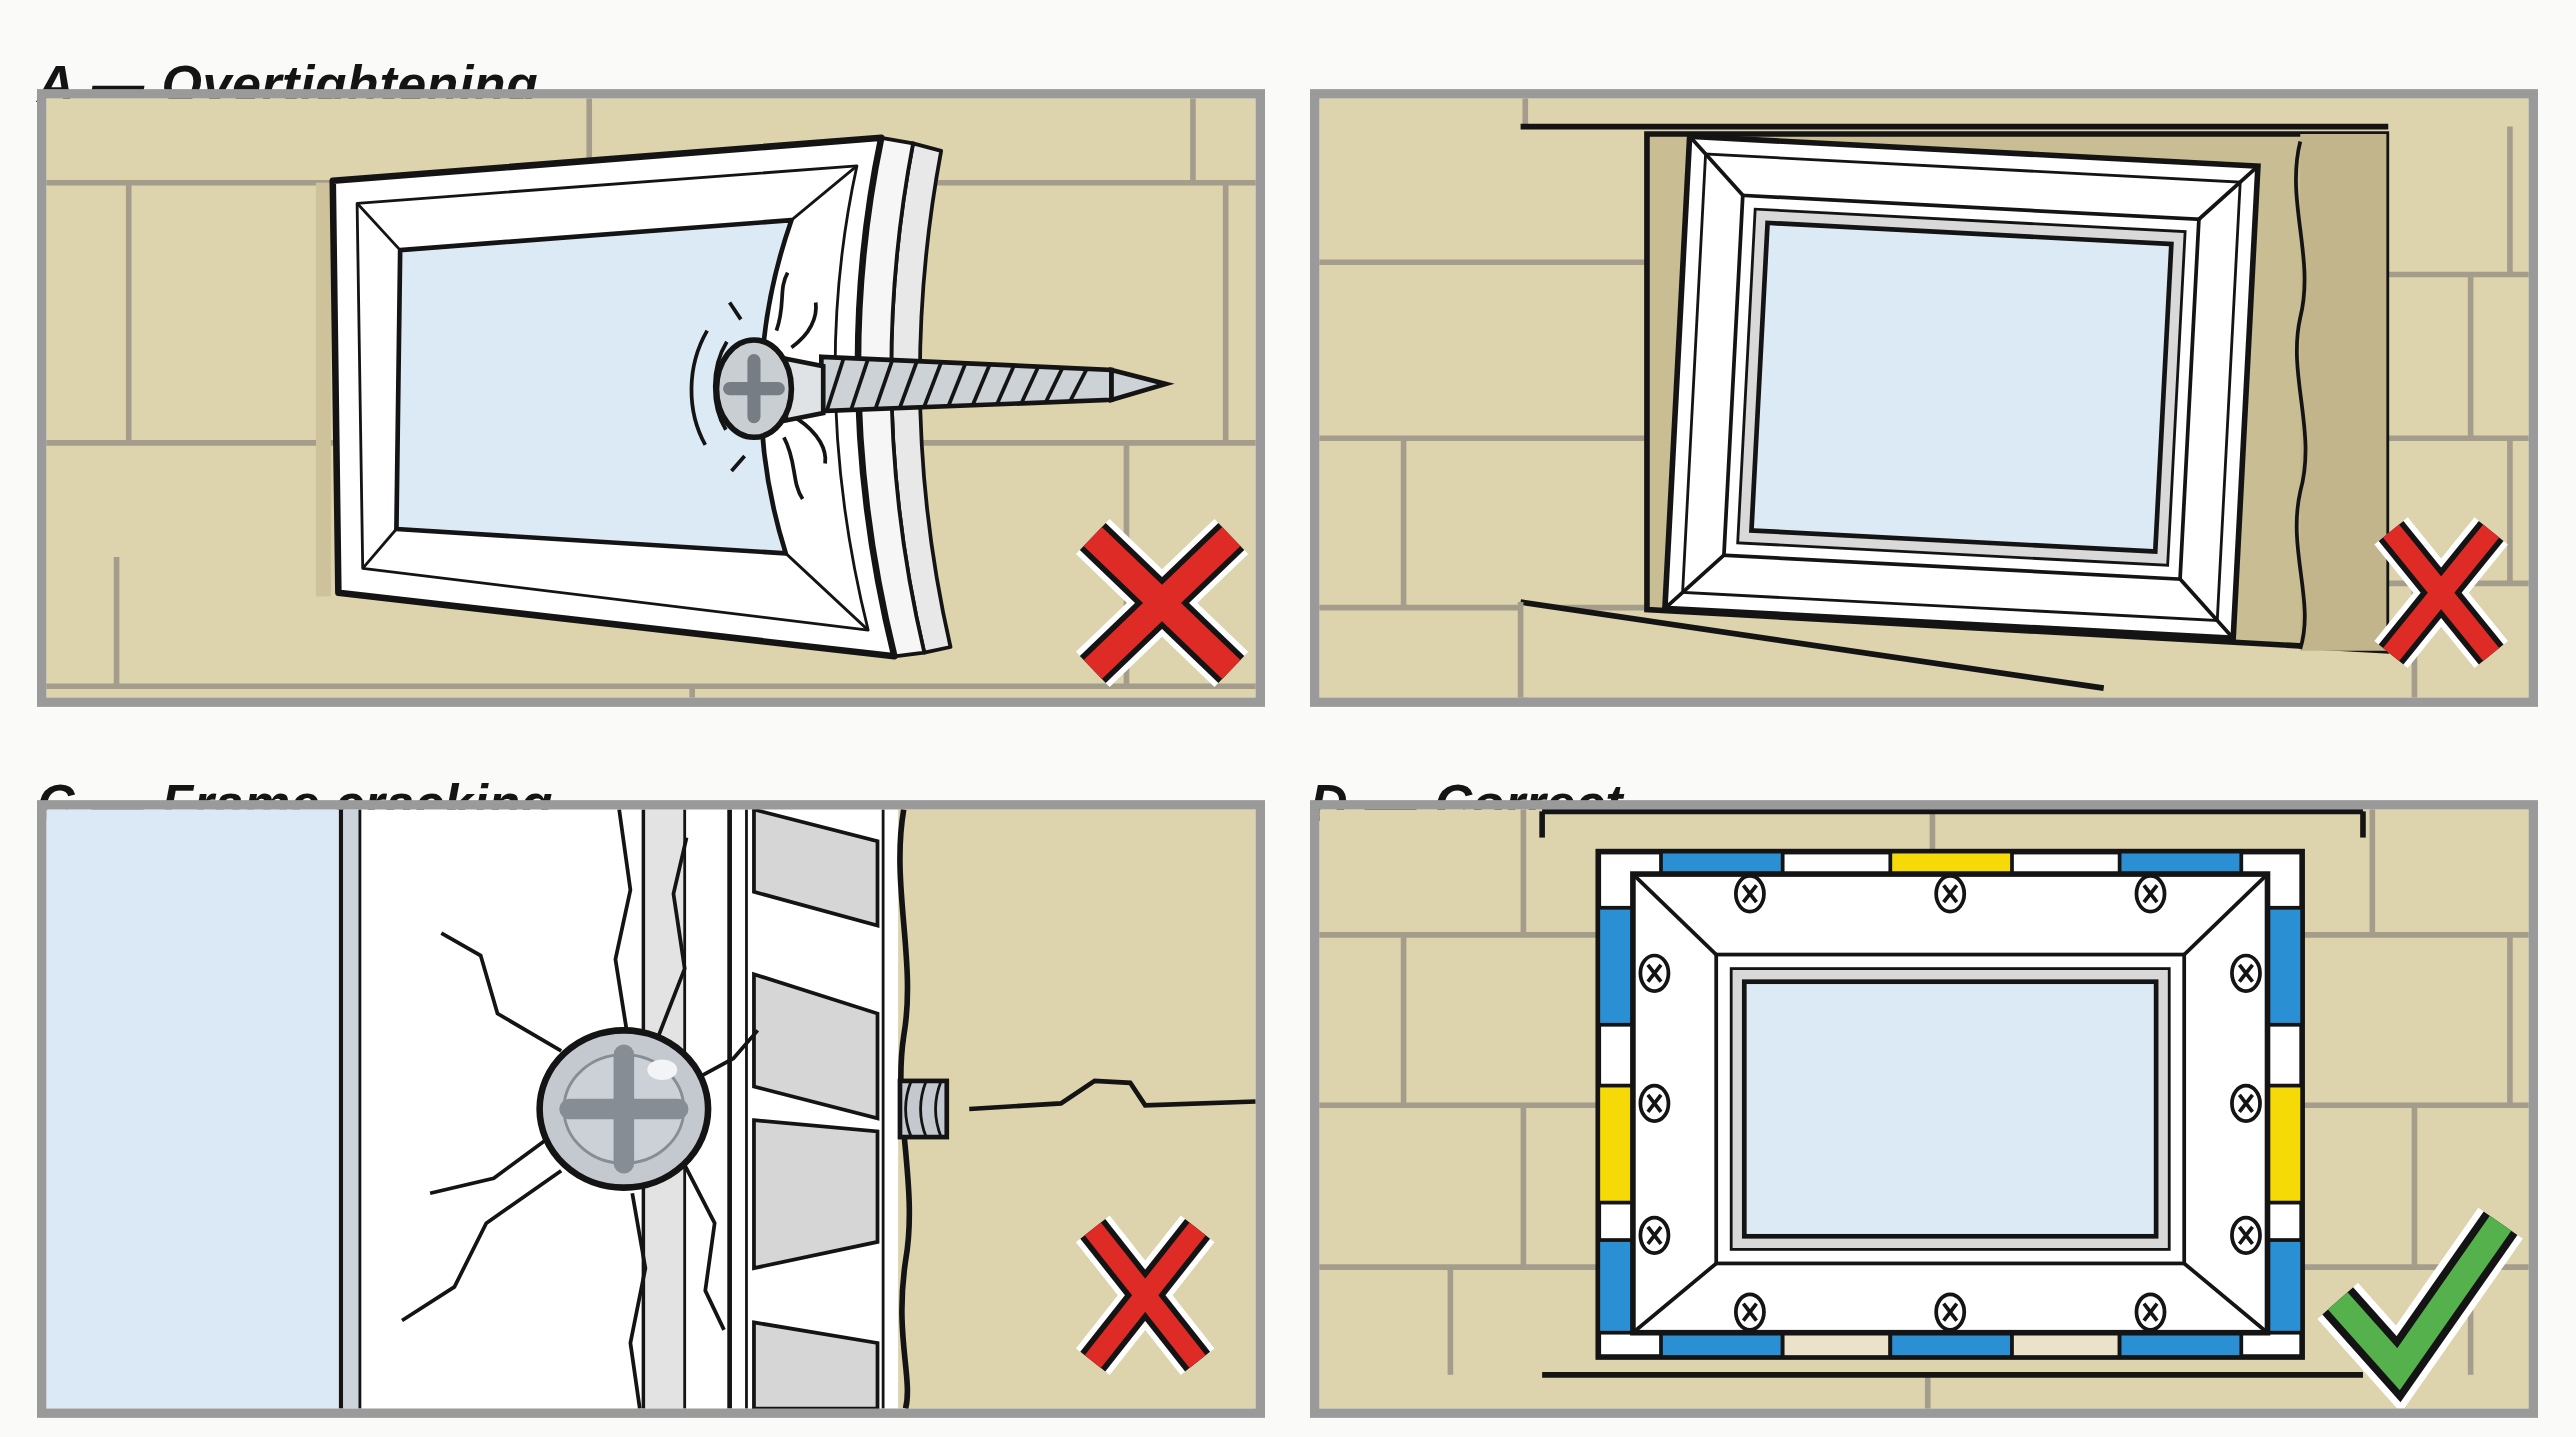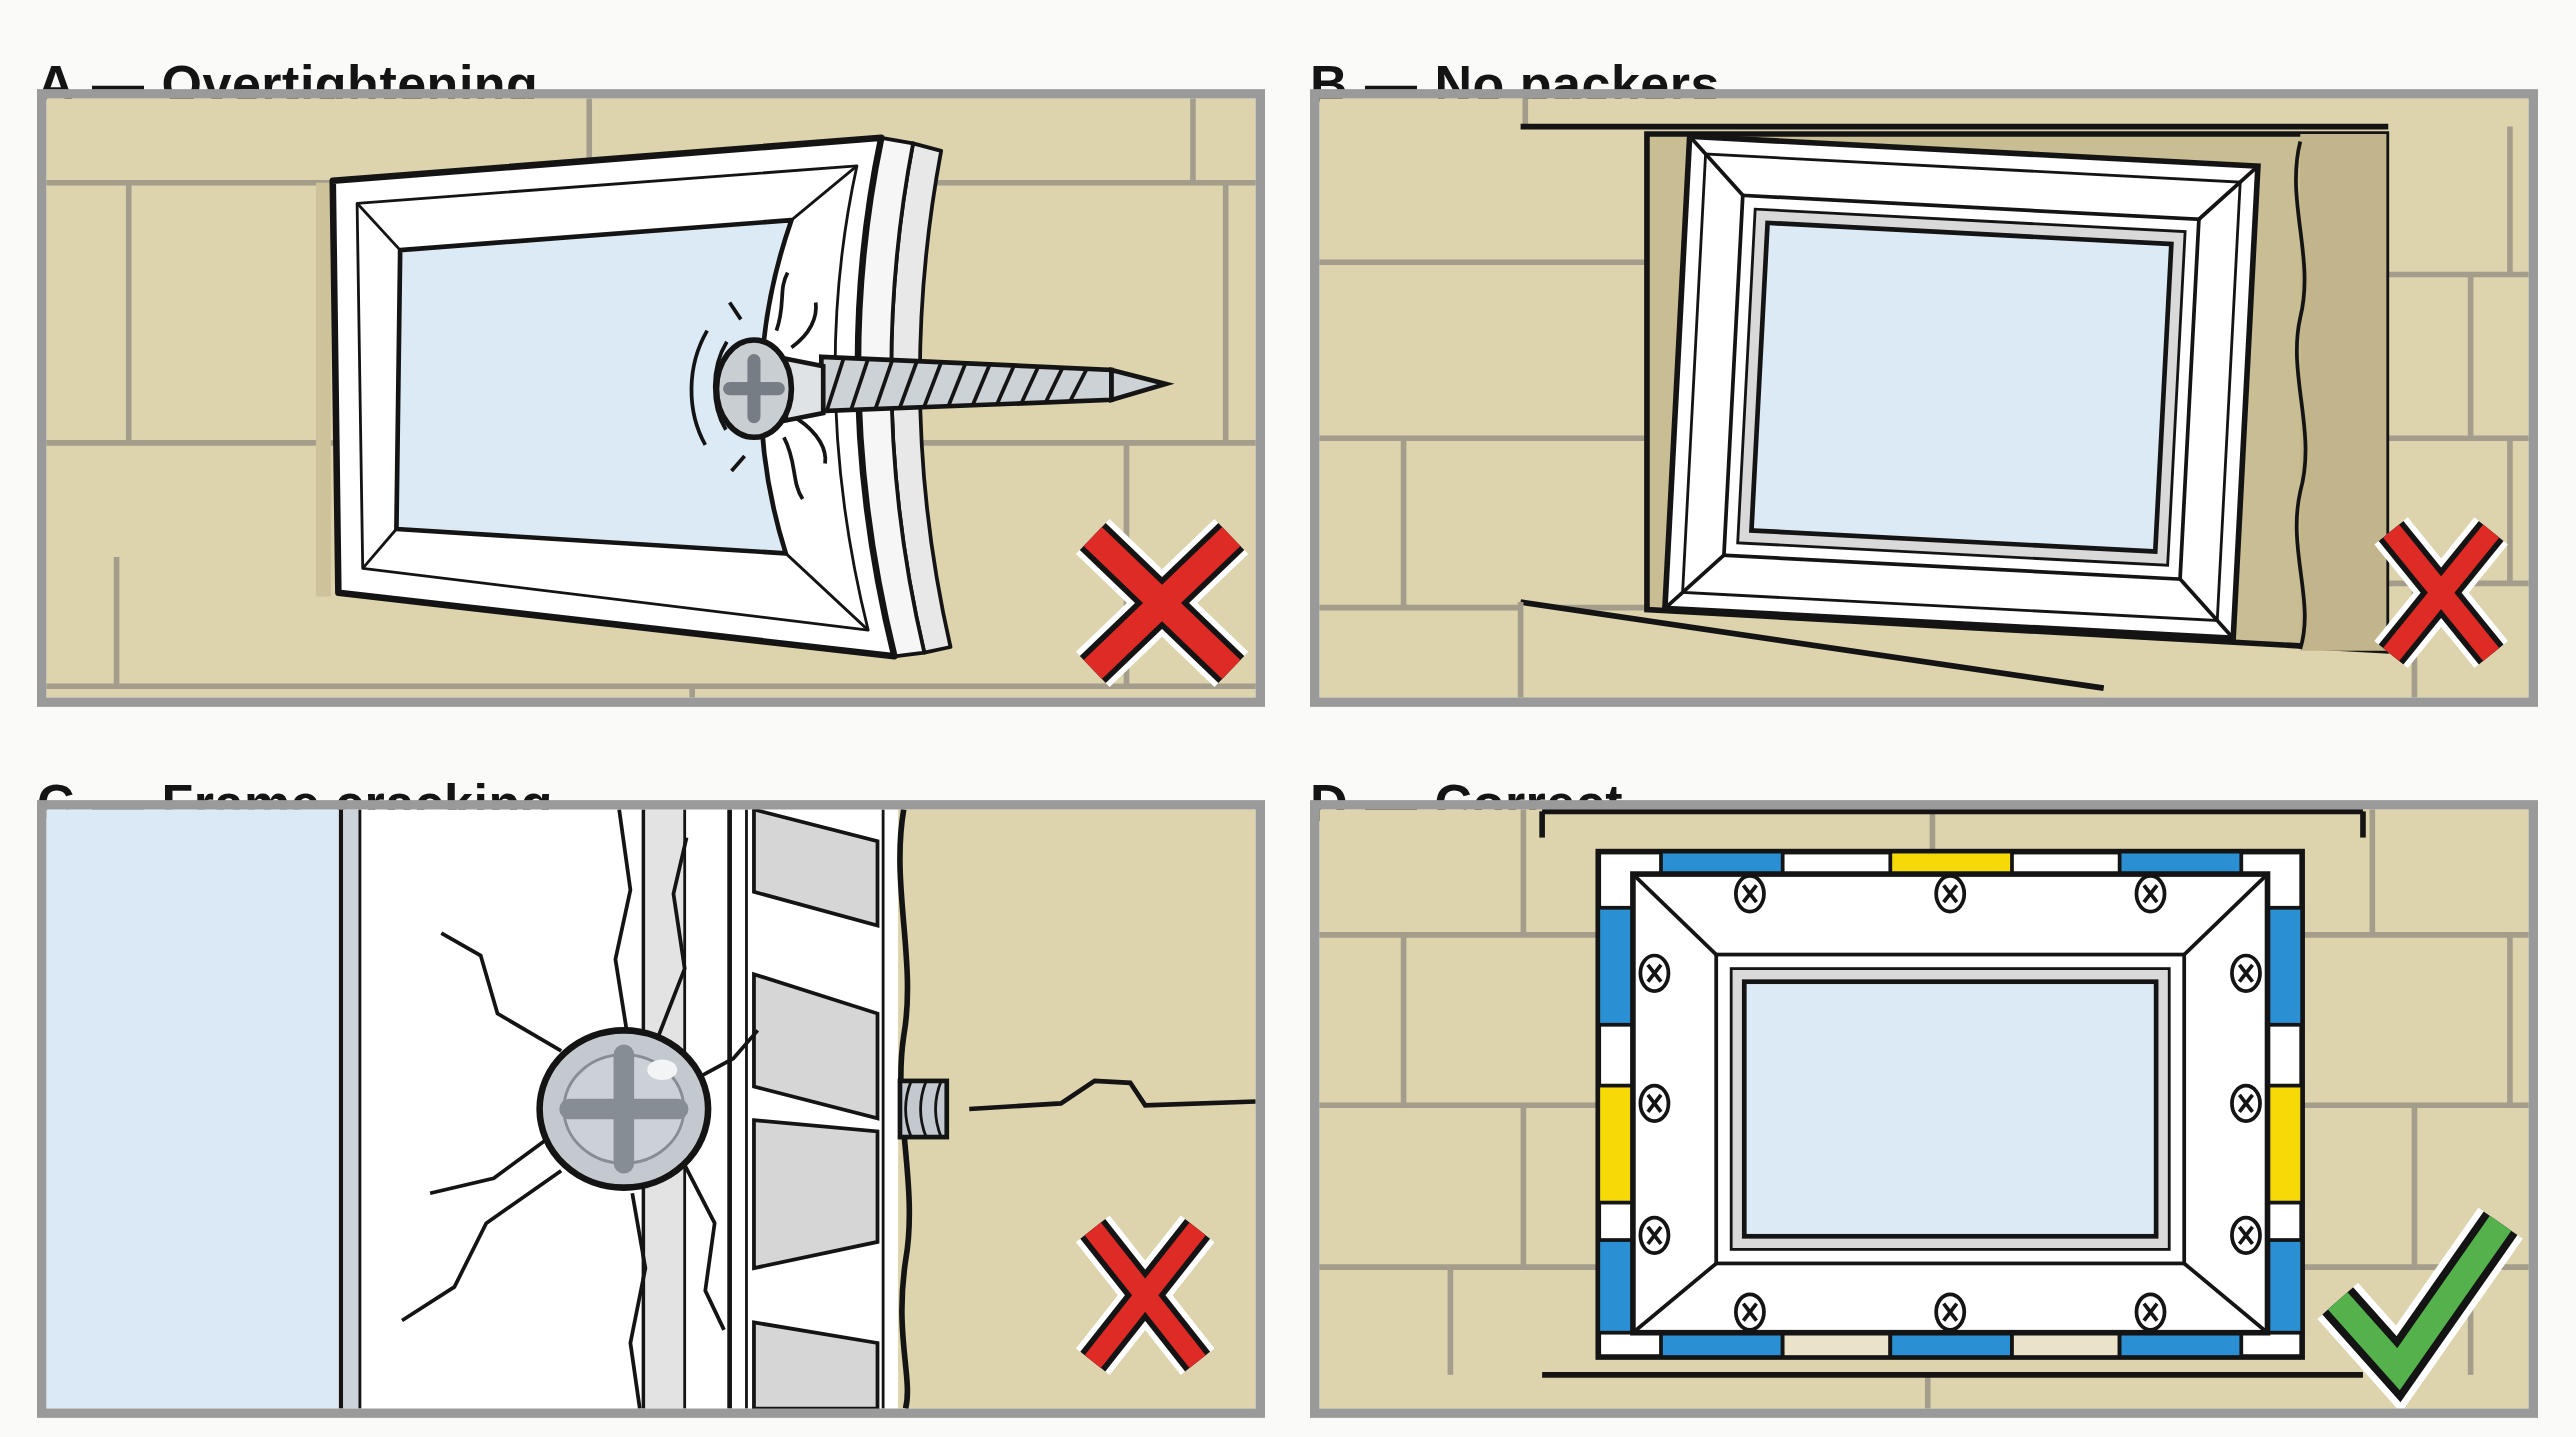--- a/index.html
+++ b/index.html
@@ -2,40 +2,37 @@
 <html style="font-size:15px"><head>
 <meta charset="utf-8">
 <style>
   html,body{margin:0;padding:0;}
   body{
     width:2576px;height:1438px;
     background:#fafaf8;
     font-family:"Liberation Sans", sans-serif;
     overflow:hidden;position:relative;
   }
-  .stage{position:absolute;inset:0;}
+  .stage{position:absolute;inset:0;font-style:italic;}
   .panel-title{
     position:absolute;
     font-size:52px;font-weight:bold;color:#141414;
     letter-spacing:0.5px;white-space:nowrap;
   }
   .panel-title .dash{margin:0 17px;font-weight:bold;}
   .panel-fig{position:absolute;display:block;}
   svg{display:block;}
 </style>
 </head>
 <body>
 
 <div class="stage">
 
   <h2 class="panel-title" style="left:37px;top:11.2px;">
     <span>A</span><span class="dash">—</span><span>Overtightening</span>
-  </h2>
-  <h2 class="panel-title" style="left:1310px;top:11.2px;">
-    <span>B</span><span class="dash">—</span><span>No packers</span>
   </h2>
   <h2 class="panel-title" style="left:37px;top:730px;">
     <span>C</span><span class="dash">—</span><span>Frame cracking</span>
   </h2>
   <h2 class="panel-title" style="left:1310px;top:730px;">
     <span>D</span><span class="dash">—</span><span>Correct</span>
   </h2>
 
   <svg class="panel-fig" style="left:37px;top:89px;" width="1228" height="618" viewBox="0 0 1312 660">
     <g>

